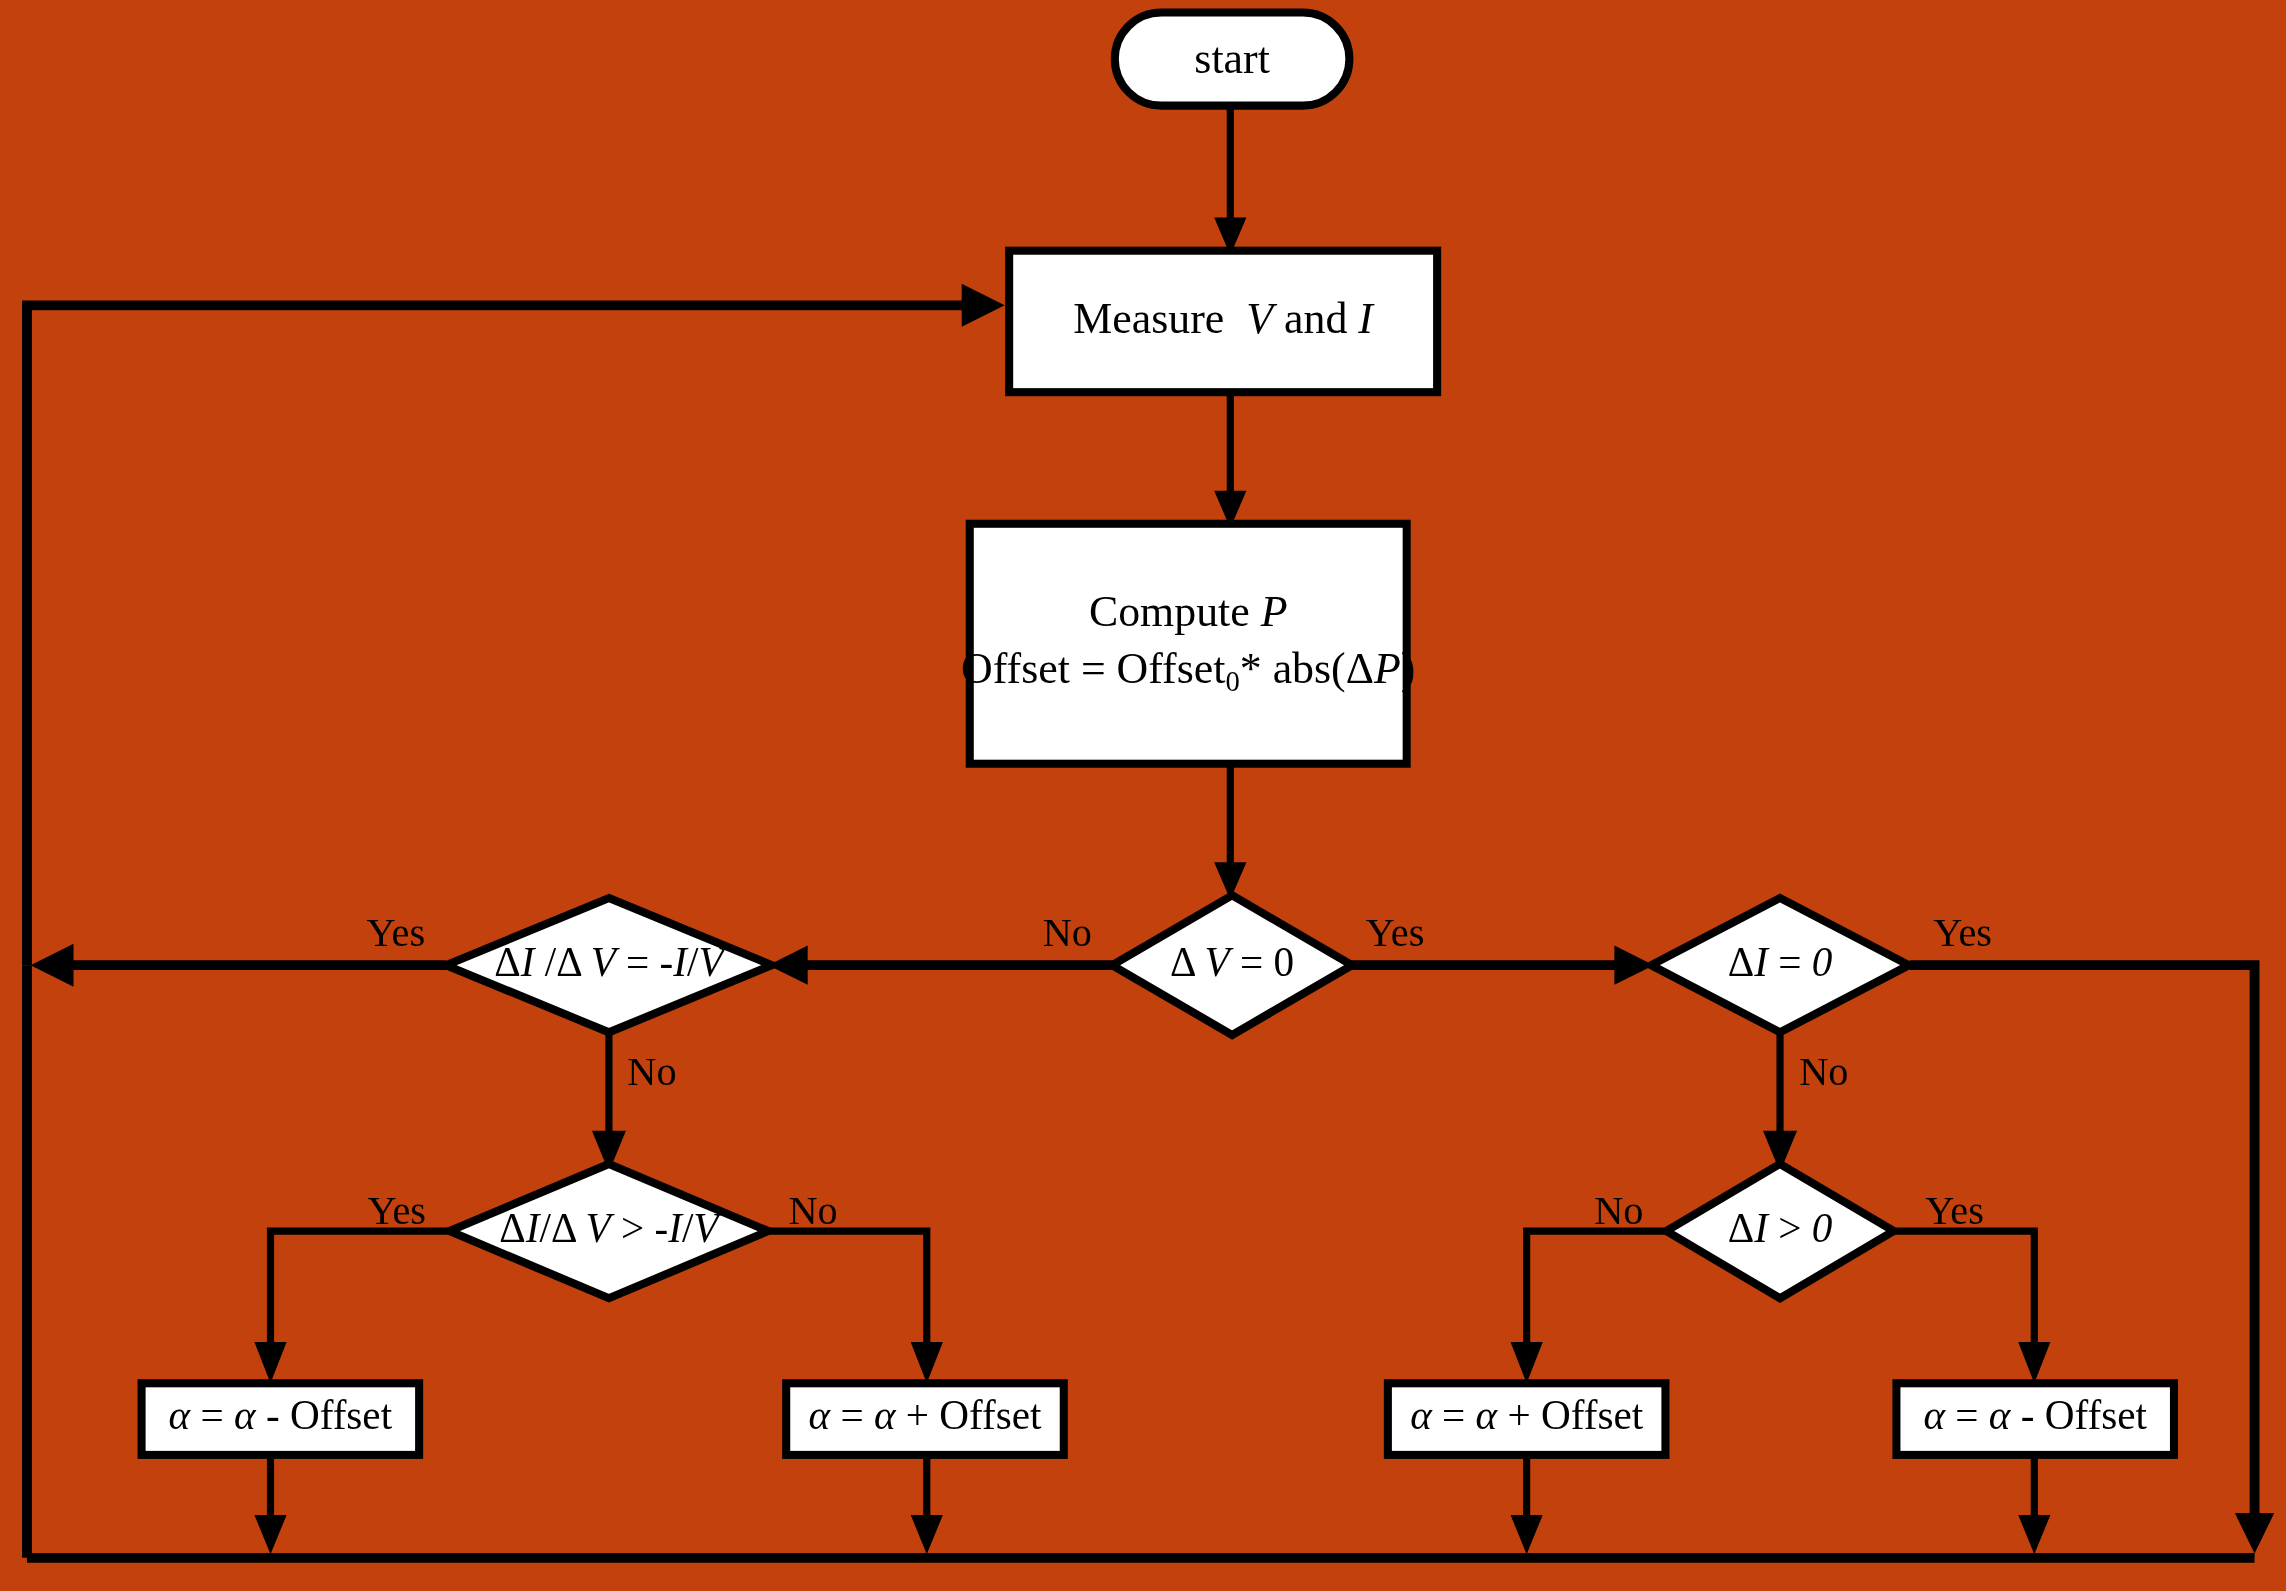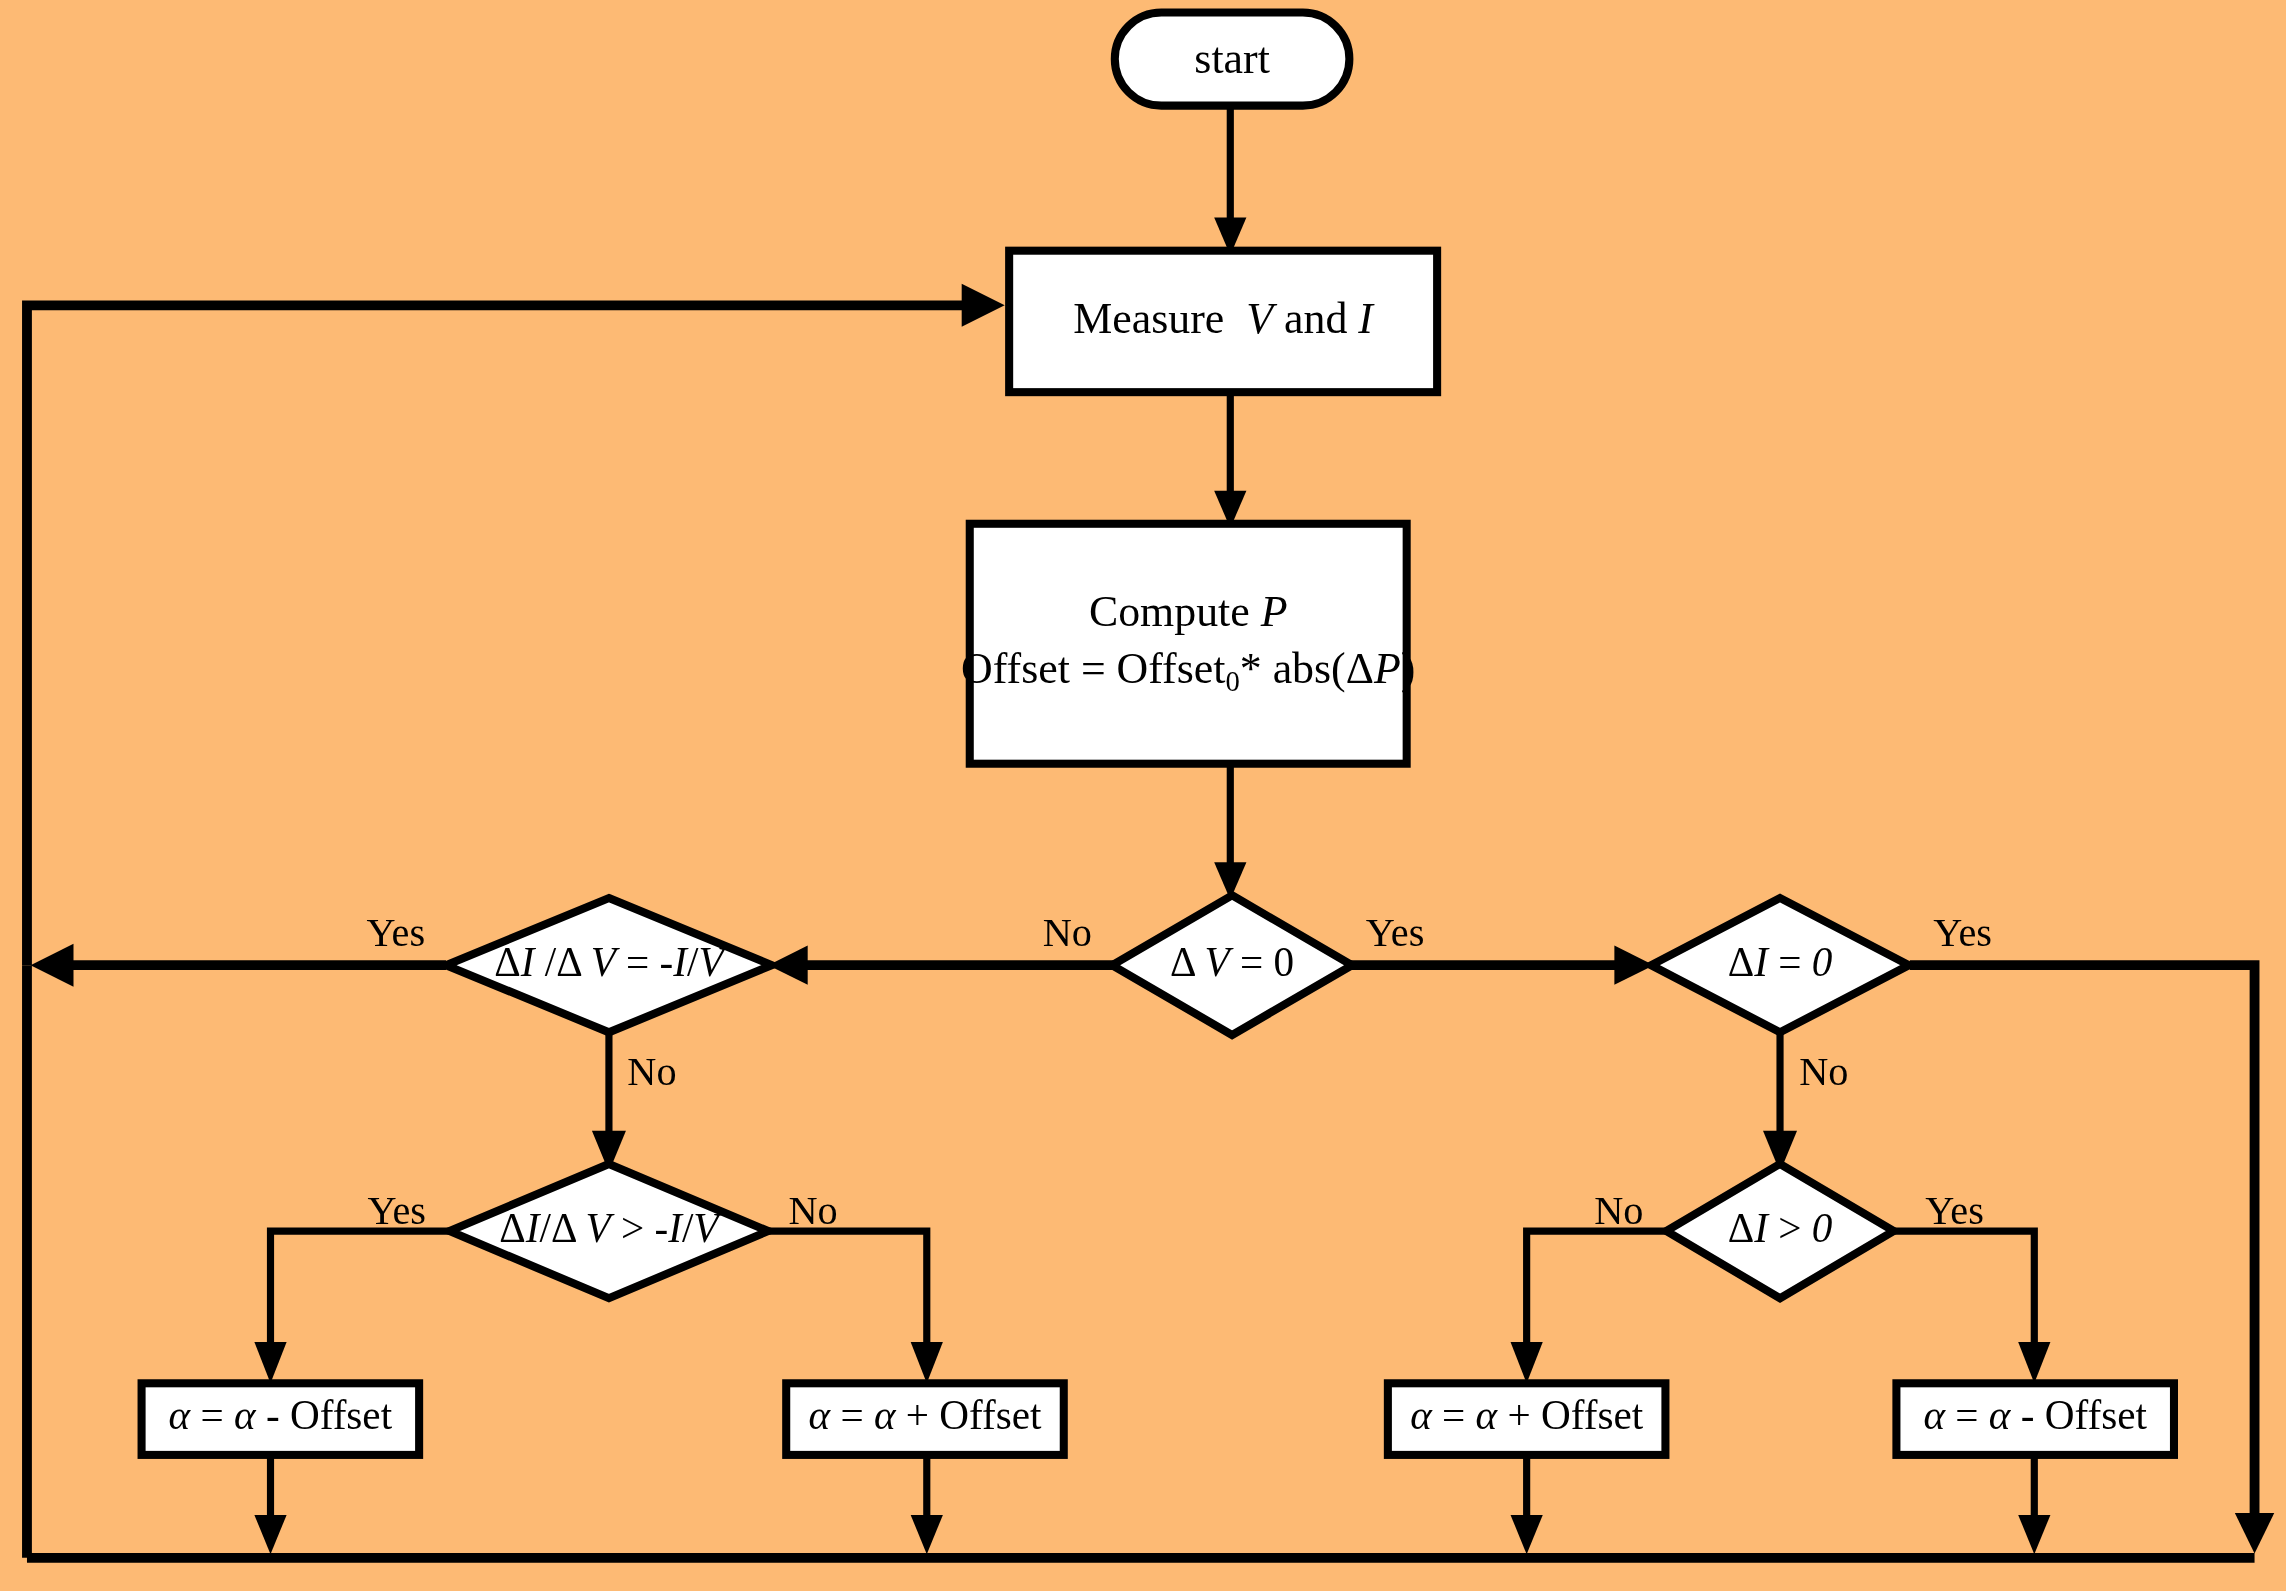--- a/index.html
+++ b/index.html
@@ -10,21 +10,21 @@
   body {
     width: 2286px;
     height: 1591px;
     font-family: "Liberation Serif", "DejaVu Serif", serif;
     overflow: hidden;
   }
   #flowchart-root {
     position: relative;
     width: 2286px;
     height: 1591px;
-    background: #fdba74;
+    background: #c2410c;
   }
   svg#flow-svg {
     position: absolute;
     top: 0;
     left: 0;
     width: 2286px;
     height: 1591px;
     display: block;
   }
   .shape-stroke {

